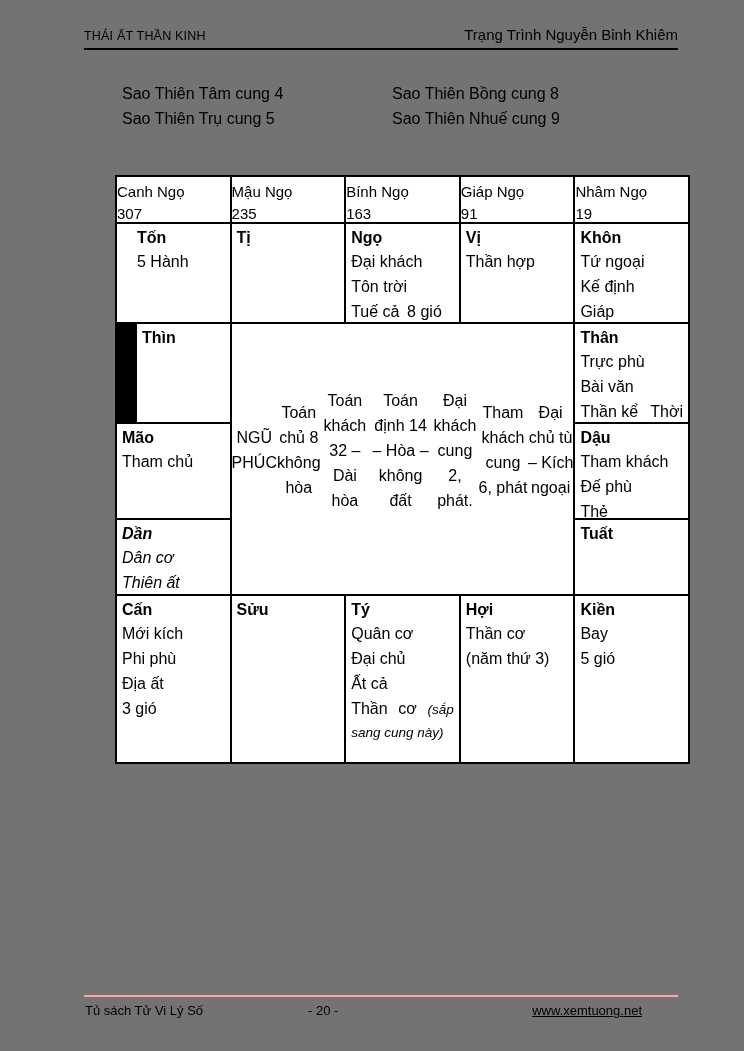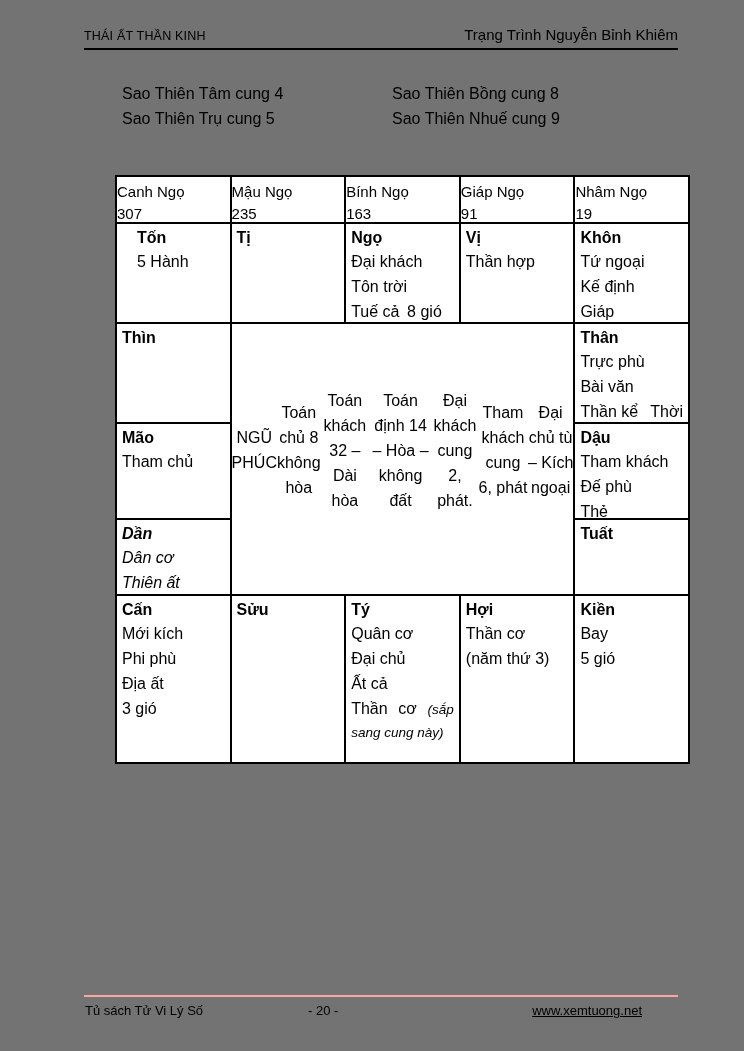--- a/index.html
+++ b/index.html
@@ -41,21 +41,21 @@
   .plabel { font-weight:bold; line-height:23px; }
   .pline  { line-height:25px; }
   .pline.split { display:flex; justify-content:space-between; }
   .pline.split.pad-r { padding-right:12px; }
   .pline.mixed { text-align:justify; line-height:22px; margin-top:2px; }
   .note-it { font-style:italic; font-size:13.5px; }
 
   .c-ton  { grid-area:2/1/3/2;padding-left:20px; } .c-ti   { grid-area:2/2/3/3; }
   .c-ngo  { grid-area:2/3/3/4; } .c-vi   { grid-area:2/4/3/5; }
   .c-khon { grid-area:2/5/3/6; }
-  .c-thin { grid-area:3/1/4/2; } .c-mao  { grid-area:4/1/5/2; }
+  .c-thin { grid-area:3/1/4/2;margin-left:20px; } .c-mao  { grid-area:4/1/5/2; }
   .c-dan  { grid-area:5/1/6/2;font-style:italic; }
   .c-than { grid-area:3/5/4/6; } .c-dau  { grid-area:4/5/5/6; }
   .c-tuat { grid-area:5/5/6/6; }
   .c-can  { grid-area:6/1/7/2; } .c-suu  { grid-area:6/2/7/3; }
   .c-ty   { grid-area:6/3/7/4; } .c-hoi  { grid-area:6/4/7/5; }
   .c-kien { grid-area:6/5/7/6; }
   .c-center {
     grid-area:3/2/6/5;
     display:flex; flex-direction:row; justify-content:center; align-items:center;
     text-align:center; line-height:25px; padding-bottom:18px;

